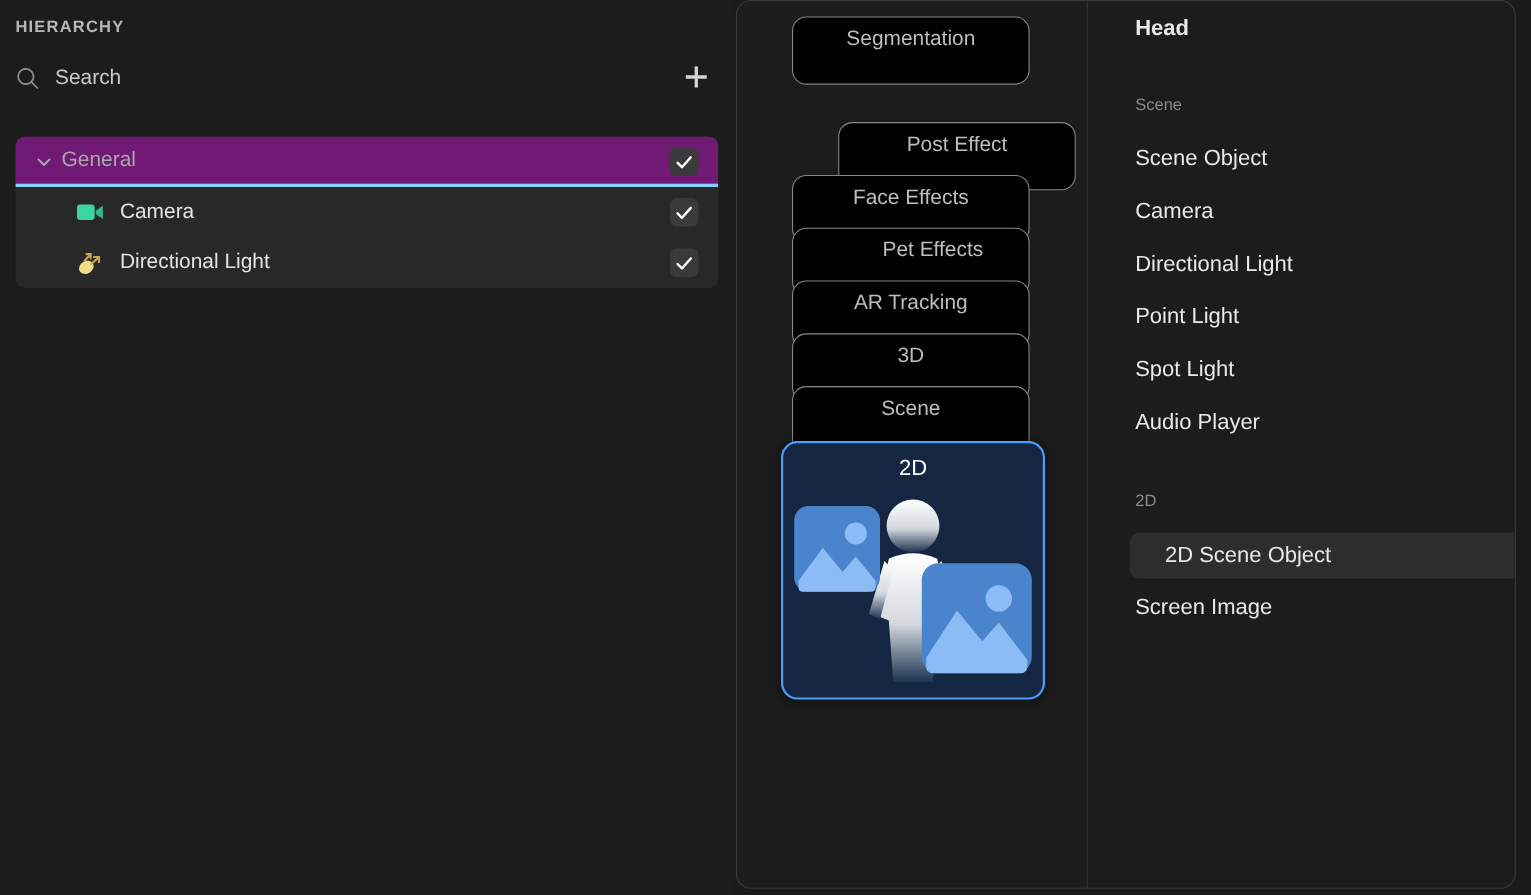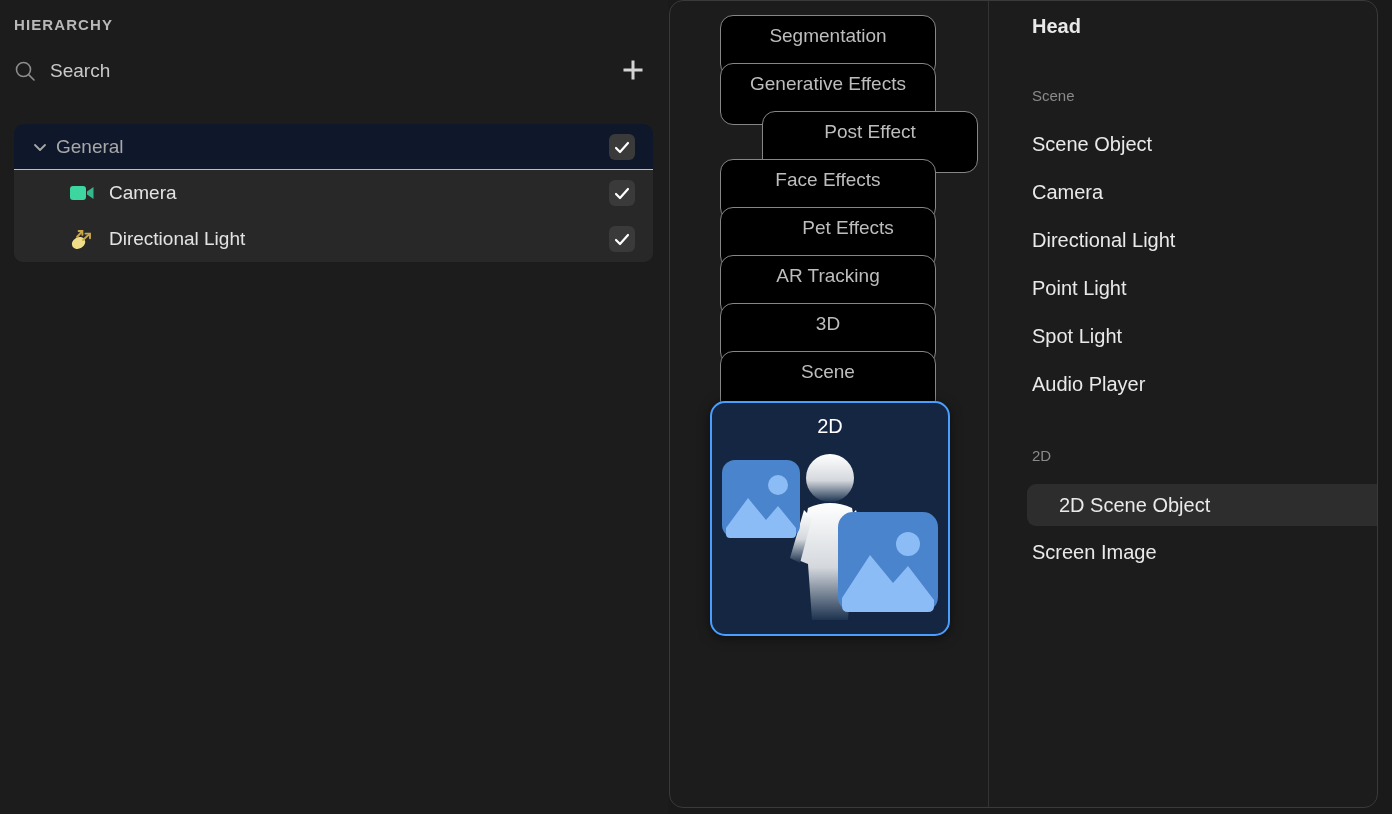--- a/index.html
+++ b/index.html
@@ -82,22 +82,22 @@
     overflow: hidden;
   }
   .tree-row {
     position: relative;
     height: 46px;
     display: flex;
     align-items: center;
     cursor: pointer;
   }
   .tree-row.group {
-    background: #0f172a;
-    border-bottom: 1px solid #7dd3fc;
+    background: #701a75;
+    border-bottom: 3px solid #7dd3fc;
   }
   .chevron-down-icon {
     position: absolute;
     left: 18px; top: 16px;
     width: 16px; height: 14px;
   }
   .group-label {
     position: absolute;
     left: 42px;
     font-size: 19px;
@@ -311,23 +311,20 @@
   </div>
 
   <div class="picker-popup">
 
     <div class="stack-column">
 
       <div class="cat-card" style="top:14px; z-index:1;">
         <span class="cat-card-label">Segmentation</span>
       </div>
 
-      <div class="cat-card" style="top:62px; z-index:2;">
-        <span class="cat-card-label">Generative Effects</span>
-      </div>
 
       <div class="cat-card" style="top:110px; z-index:3;margin-left:42px;">
         <span class="cat-card-label">Post Effect</span>
       </div>
 
       <div class="cat-card" style="top:158px; z-index:4;">
         <span class="cat-card-label">Face Effects</span>
       </div>
 
       <div class="cat-card" style="top:206px; z-index:5;padding-left:40px;">

